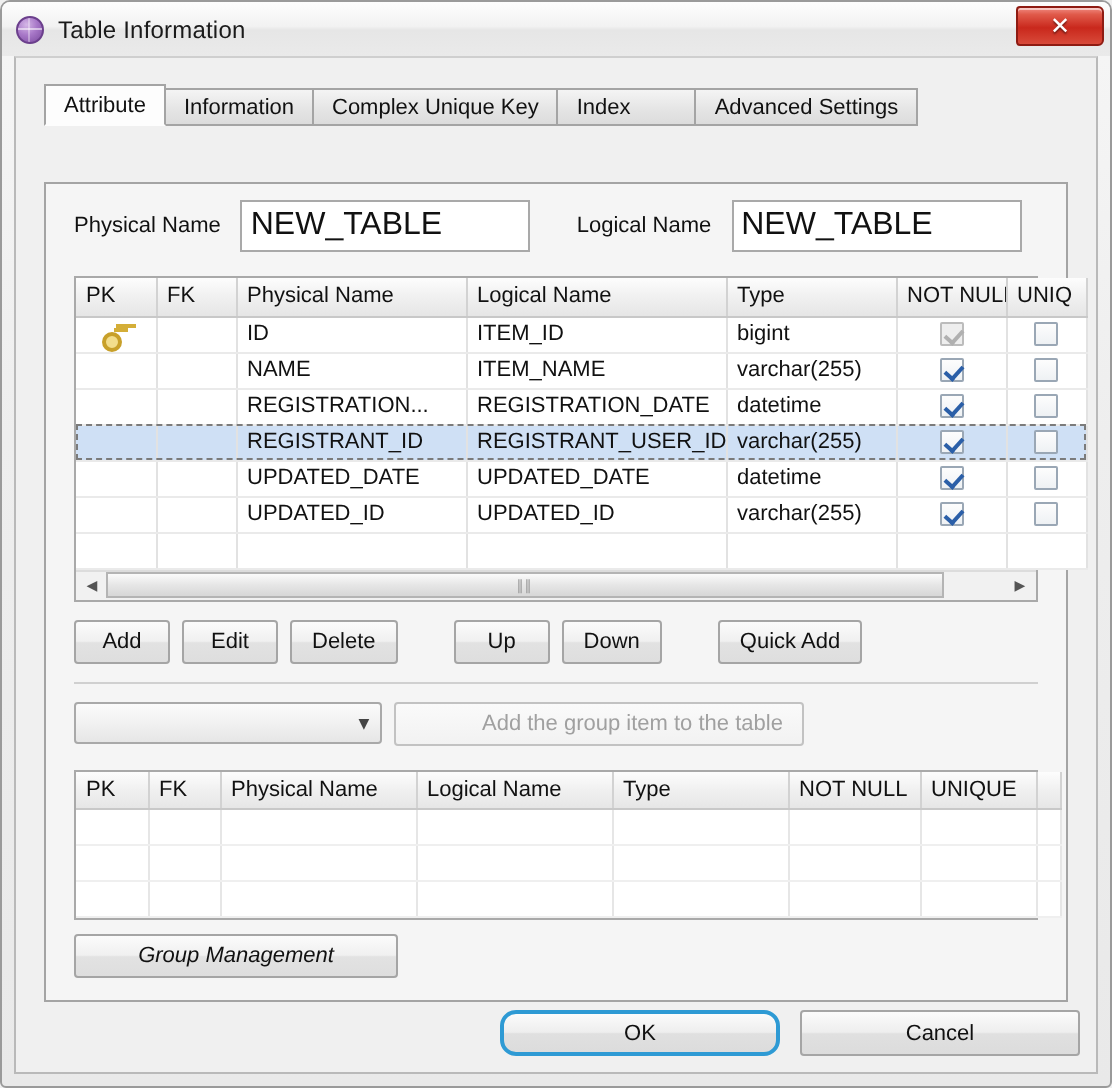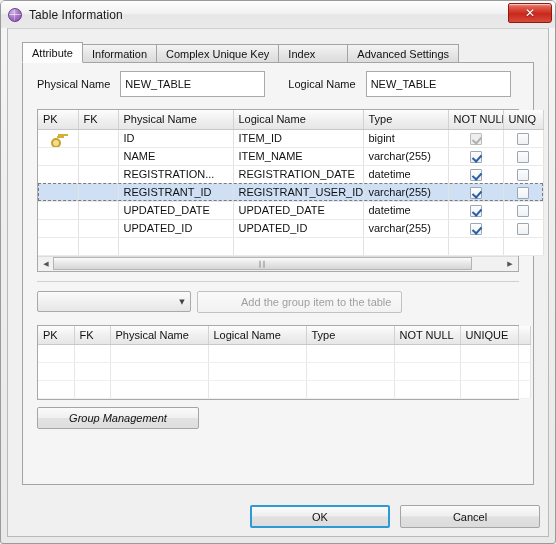--- a/index.html
+++ b/index.html
@@ -66,21 +66,21 @@
   }
 
   
   .client {
     flex: 1 1 auto;
     margin: 0 6px 6px 6px;
     background: #f0f0f0;
     border: 1px solid #b9b9b9;
     border-top: 1px solid #cfcfcf;
     position: relative;
-    display: flex; flex-direction: column;
+    display: flex; flex-direction: column; gap: 29px;
   }
 
   
   .tabstrip {
     position: relative;
     height: 21px; flex: 0 0 21px;
     margin: 13px 0 0 14px;
     display: flex; align-items: flex-end;
     z-index: 3;
   }
@@ -118,21 +118,21 @@
   .namerow {
     flex: 0 0 auto;
     display: flex; align-items: center;
     padding: 8px 0 9px 14px;
   }
   .lbl { font-size: 11px; color: #111; }
   .txtfield {
     height: 19px;
     border: 1px solid #a9a9a9;
     background: #fff;
-    font-size: 11px;
+    font-size: 16px;
     padding: 12px 4px;
     display: flex; align-items: center;
     color: #111;
   }
   #physical-name-field { width: 145px; margin-left: 10px; }
   #logical-name-field  { width: 145px; margin-left: 10px; }
   .lbl.logical { margin-left: 23px; }
 
   
   .grid-wrap {
@@ -326,21 +326,21 @@
     position: relative;
   }
   .footer-btns {
     position: absolute; right: 8px; bottom: 8px;
     display: flex; align-items: center;
   }
   .btn-ok {
     width: 140px; height: 23px;
     border: 2px solid #2e9ad4;
     background: linear-gradient(180deg,#fbfbfb 0%,#eeeeee 48%,#e0e0e0 52%,#dcdcdc 100%);
-    border-radius: 2px;
+    border-radius: 8px;
     display: flex; align-items: center; justify-content: center;
     font-size: 11px; color: #111;
   }
   .btn-cancel {
     width: 140px; height: 23px;
     border: 1px solid #a5a5a5;
     background: linear-gradient(180deg,#fbfbfb 0%,#eeeeee 48%,#e0e0e0 52%,#dcdcdc 100%);
     border-radius: 2px;
     display: flex; align-items: center; justify-content: center;
     font-size: 11px; color: #111;
@@ -485,20 +485,33 @@
           <div class="sb-arrow">◀</div>
           <div class="sb-track">
             <div class="sb-thumb">
               <span class="sb-grip">‖‖</span>
             </div>
           </div>
           <div class="sb-arrow">▶</div>
         </div>
       </div>
 
+      <div class="btnrow">
+        <div class="btn">Add</div>
+        <div class="gap-sm"></div>
+        <div class="btn">Edit</div>
+        <div class="gap-sm"></div>
+        <div class="btn">Delete</div>
+        <div class="gap-lg"></div>
+        <div class="btn">Up</div>
+        <div class="gap-sm"></div>
+        <div class="btn">Down</div>
+        <div class="gap-lg"></div>
+        <div class="btn">Quick Add</div>
+      </div>
 
       <div class="divider"></div>
 
       <div class="comborow">
         <div class="combo">
           <span class="combo-value"></span>
           <span class="combo-arrow">▼</span>
         </div>
         <div class="gap-sm"></div>
         <div class="btn disabled">Add the group item to the table</div>

